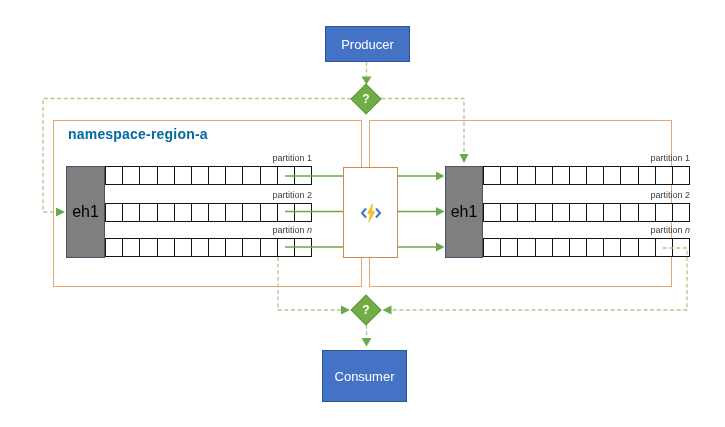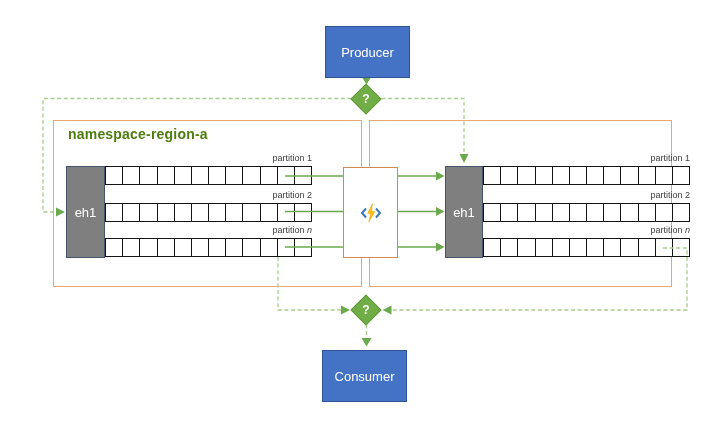--- a/index.html
+++ b/index.html
@@ -12,26 +12,26 @@
     position:absolute;background:#4472C4;border:1.5px solid #2F5597;
     color:#fff;font-size:13px;display:flex;align-items:center;justify-content:center;
     box-sizing:border-box;z-index:12;
   }
   
   .ns{
     position:absolute;border:1.4px solid #E8A673;background:transparent;
     box-sizing:border-box;z-index:1;
   }
   .ns-label{
-    position:absolute;font-size:14px;font-weight:600;color:#4d7c0f;z-index:4;letter-spacing:.2px;
+    position:absolute;font-size:14px;font-weight:600;color:#0369a1;z-index:4;letter-spacing:.2px;
   }
   
   .eh{
     position:absolute;background:#7F7F7F;border:1.5px solid #44546A;box-sizing:border-box;
-    color:#ffffff;font-size:13px;display:flex;align-items:center;justify-content:center;z-index:3;
+    color:#000000;font-size:16px;display:flex;align-items:center;justify-content:center;z-index:3;
   }
   
   .prow{position:absolute;width:207px;z-index:3;}
   .plabel{
     position:absolute;right:0;top:-13px;font-size:9px;color:#3d3d3d;white-space:nowrap;
   }
   .plabel i{font-style:italic;}
   .cells{display:flex;height:19px;}
   .cell{flex:1;background:#fff;border:1px solid #141414;margin-left:-1px;box-sizing:border-box;}
   .cell:first-child{margin-left:0;}
@@ -51,21 +51,21 @@
     position:absolute;inset:0;display:flex;align-items:center;justify-content:center;
     color:#fff;font-size:12px;font-weight:600;
   }
   svg.wires{position:absolute;left:0;top:0;z-index:10;pointer-events:none;}
 </style>
 </head>
 <body>
 
 <div class="canvas">
 
-  <div class="node" style="left:325px;top:26px;width:85px;height:52px">
+  <div class="node" style="left:325px;top:26px;width:85px;height:36px">
     <span>Producer</span>
   </div>
 
   <div class="ns" style="left:53px;top:120px;width:309px;height:167px"></div>
   <div class="ns-label" style="left:68px;top:126px">namespace-region-a</div>
 
   <div class="eh" style="left:66px;top:166px;width:39px;height:92px">
     <span>eh1</span>
   </div>
 

